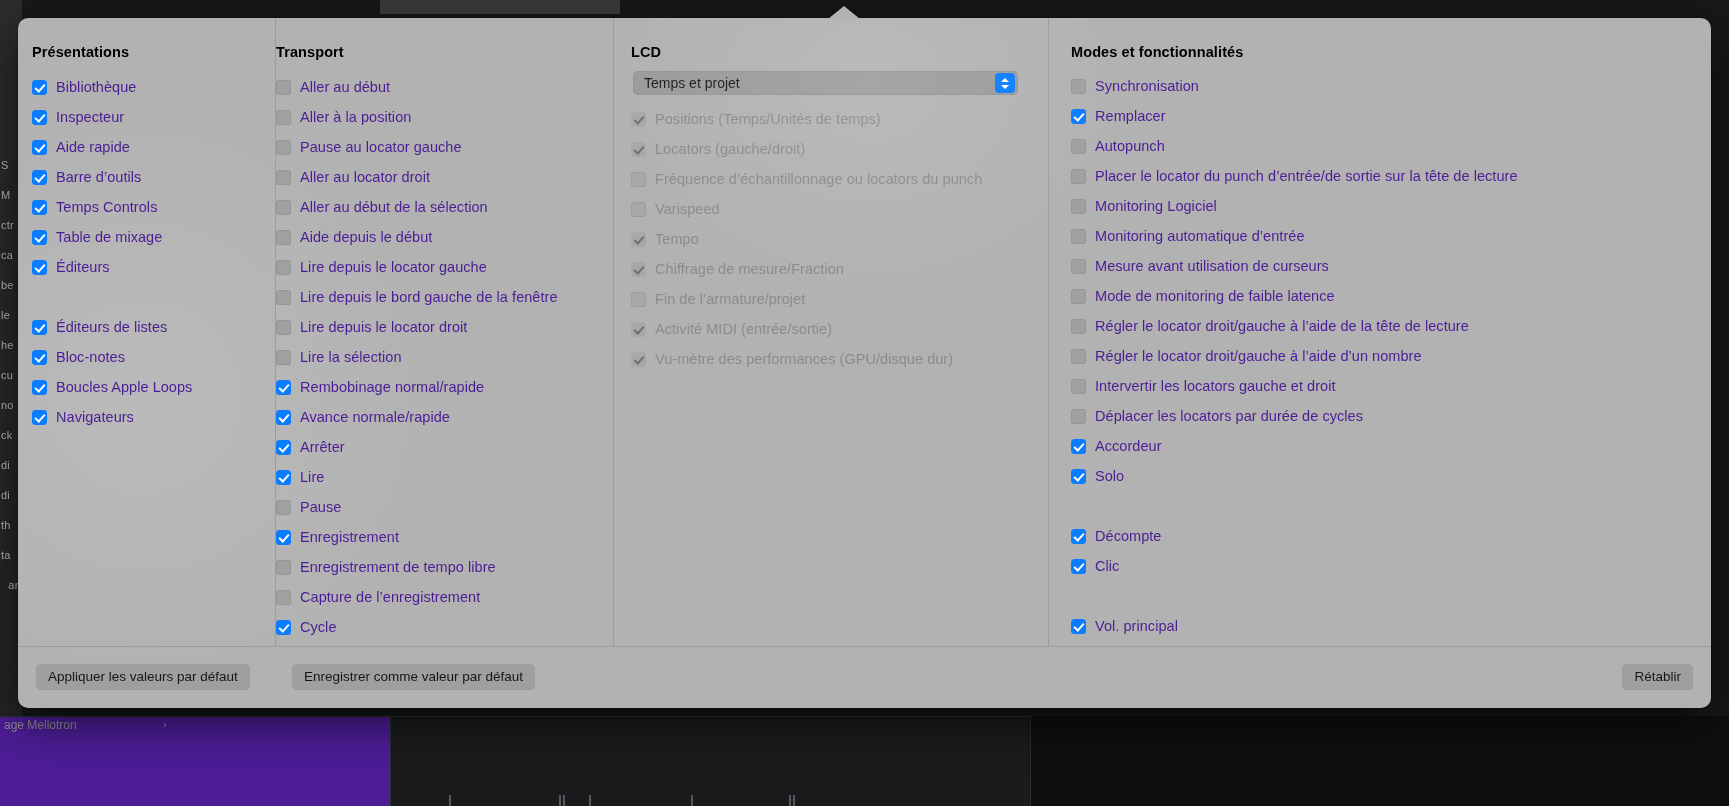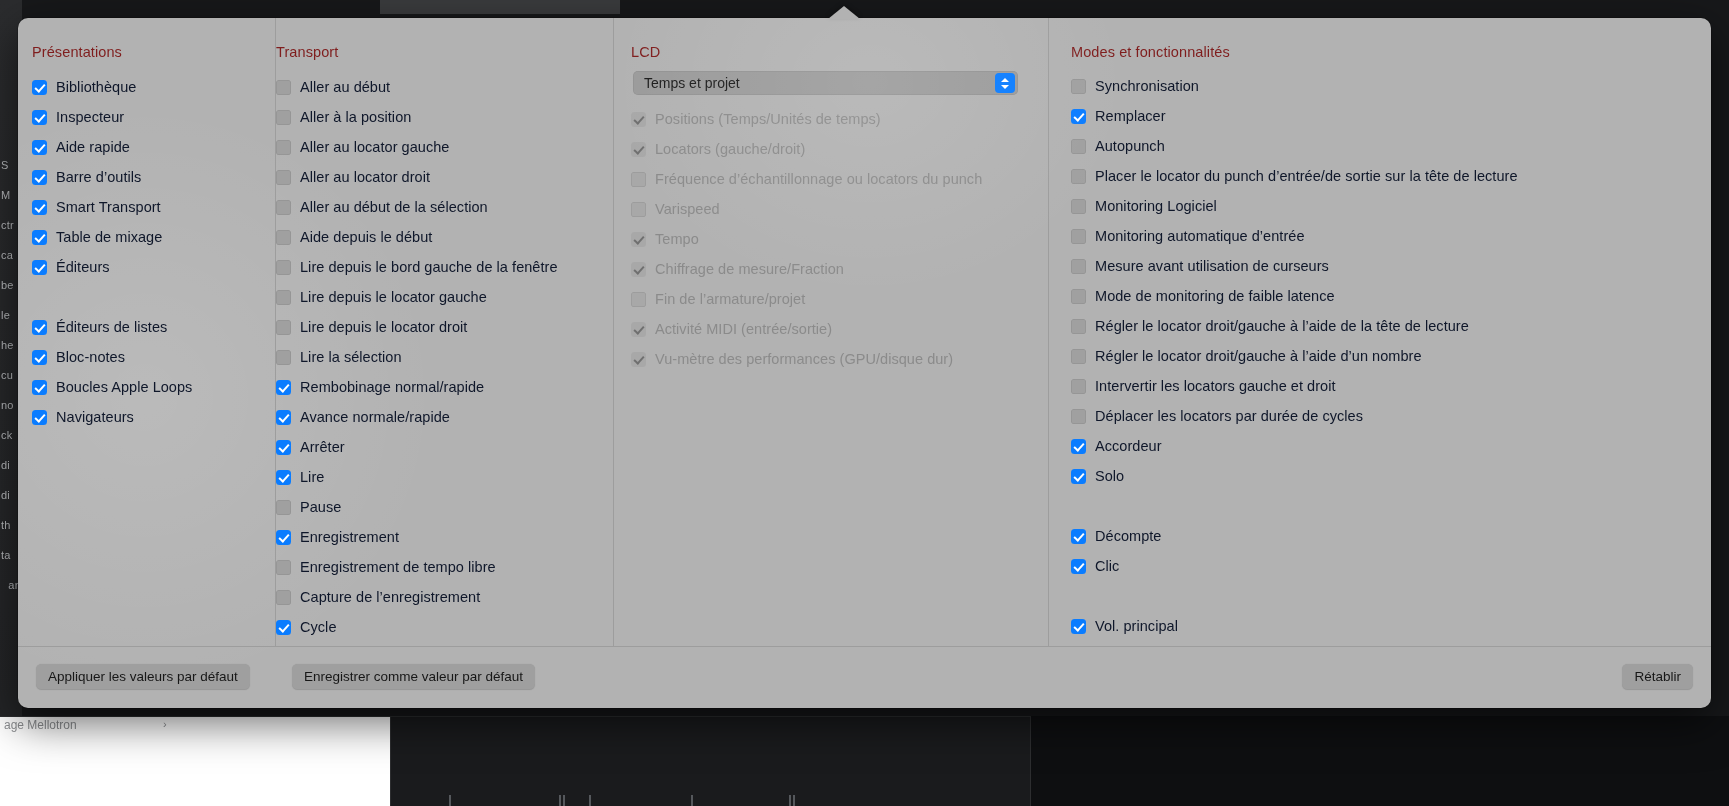--- a/index.html
+++ b/index.html
@@ -41,21 +41,21 @@
     background: #3a3b3d;
   }
   .bg-bottom-band {
     position: absolute;
     left: 0; bottom: 0; width: 1729px; height: 90px;
     background: #121315;
   }
   .bg-bottom-row {
     position: absolute;
     left: 0; bottom: 0; width: 390px; height: 90px;
-    background: #ffffff;
+    background: #4c1d95;
     border-top: 1px solid #2d2e30;
   }
   .bg-bottom-label {
     position: absolute;
     left: 4px; bottom: 74px;
     color: #8d8f92;
     font-size: 12px;
     white-space: nowrap;
   }
   .bg-bottom-arrow {
@@ -140,39 +140,39 @@
   }
   .col + .col { border-left: 1px solid #9d9d9d; }
 
   .col-presentations { width: 257px; padding-left: 14px; }
   .col-transport     { width: 338px; }
   .col-lcd           { width: 435px; padding-left: 17px; }
   .col-modes         { width: 663px; padding-left: 22px; }
 
   .col-title {
     font-size: 14.5px;
-    font-weight: normal;
-    color: #7f1d1d;
+    font-weight: bold;
+    color: #000000;
     margin-bottom: 12px;
     letter-spacing: .1px;
   }
   .col-lcd .col-title,
   .col-modes .col-title { margin-bottom: 11px; }
 
   
   .row {
     display: flex;
     align-items: center;
     height: 30px;
     gap: 9px;
     white-space: nowrap;
   }
   .row .label {
     font-size: 14.5px;
-    color: #0f172a;
+    color: #4c1d95;
     letter-spacing: .05px;
   }
 
   .cb {
     position: relative;
     flex: none;
     width: 15px;
     height: 15px;
     border-radius: 3.5px;
     background: #a0a0a0;
@@ -327,21 +327,21 @@
         <div class="row">
           <span class="cb on"></span>
           <span class="label">Aide rapide</span>
         </div>
         <div class="row">
           <span class="cb on"></span>
           <span class="label">Barre d’outils</span>
         </div>
         <div class="row">
           <span class="cb on"></span>
-          <span class="label">Smart Transport</span>
+          <span class="label">Temps Controls</span>
         </div>
         <div class="row">
           <span class="cb on"></span>
           <span class="label">Table de mixage</span>
         </div>
         <div class="row">
           <span class="cb on"></span>
           <span class="label">Éditeurs</span>
         </div>
         <div class="spacer"></div>
@@ -367,41 +367,41 @@
         <div class="row">
           <span class="cb"></span>
           <span class="label">Aller au début</span>
         </div>
         <div class="row">
           <span class="cb"></span>
           <span class="label">Aller à la position</span>
         </div>
         <div class="row">
           <span class="cb"></span>
-          <span class="label">Aller au locator gauche</span>
+          <span class="label">Pause au locator gauche</span>
         </div>
         <div class="row">
           <span class="cb"></span>
           <span class="label">Aller au locator droit</span>
         </div>
         <div class="row">
           <span class="cb"></span>
           <span class="label">Aller au début de la sélection</span>
         </div>
         <div class="row">
           <span class="cb"></span>
           <span class="label">Aide depuis le début</span>
         </div>
         <div class="row">
           <span class="cb"></span>
+          <span class="label">Lire depuis le locator gauche</span>
+        </div>
+        <div class="row">
+          <span class="cb"></span>
           <span class="label">Lire depuis le bord gauche de la fenêtre</span>
-        </div>
-        <div class="row">
-          <span class="cb"></span>
-          <span class="label">Lire depuis le locator gauche</span>
         </div>
         <div class="row">
           <span class="cb"></span>
           <span class="label">Lire depuis le locator droit</span>
         </div>
         <div class="row">
           <span class="cb"></span>
           <span class="label">Lire la sélection</span>
         </div>
         <div class="row">

